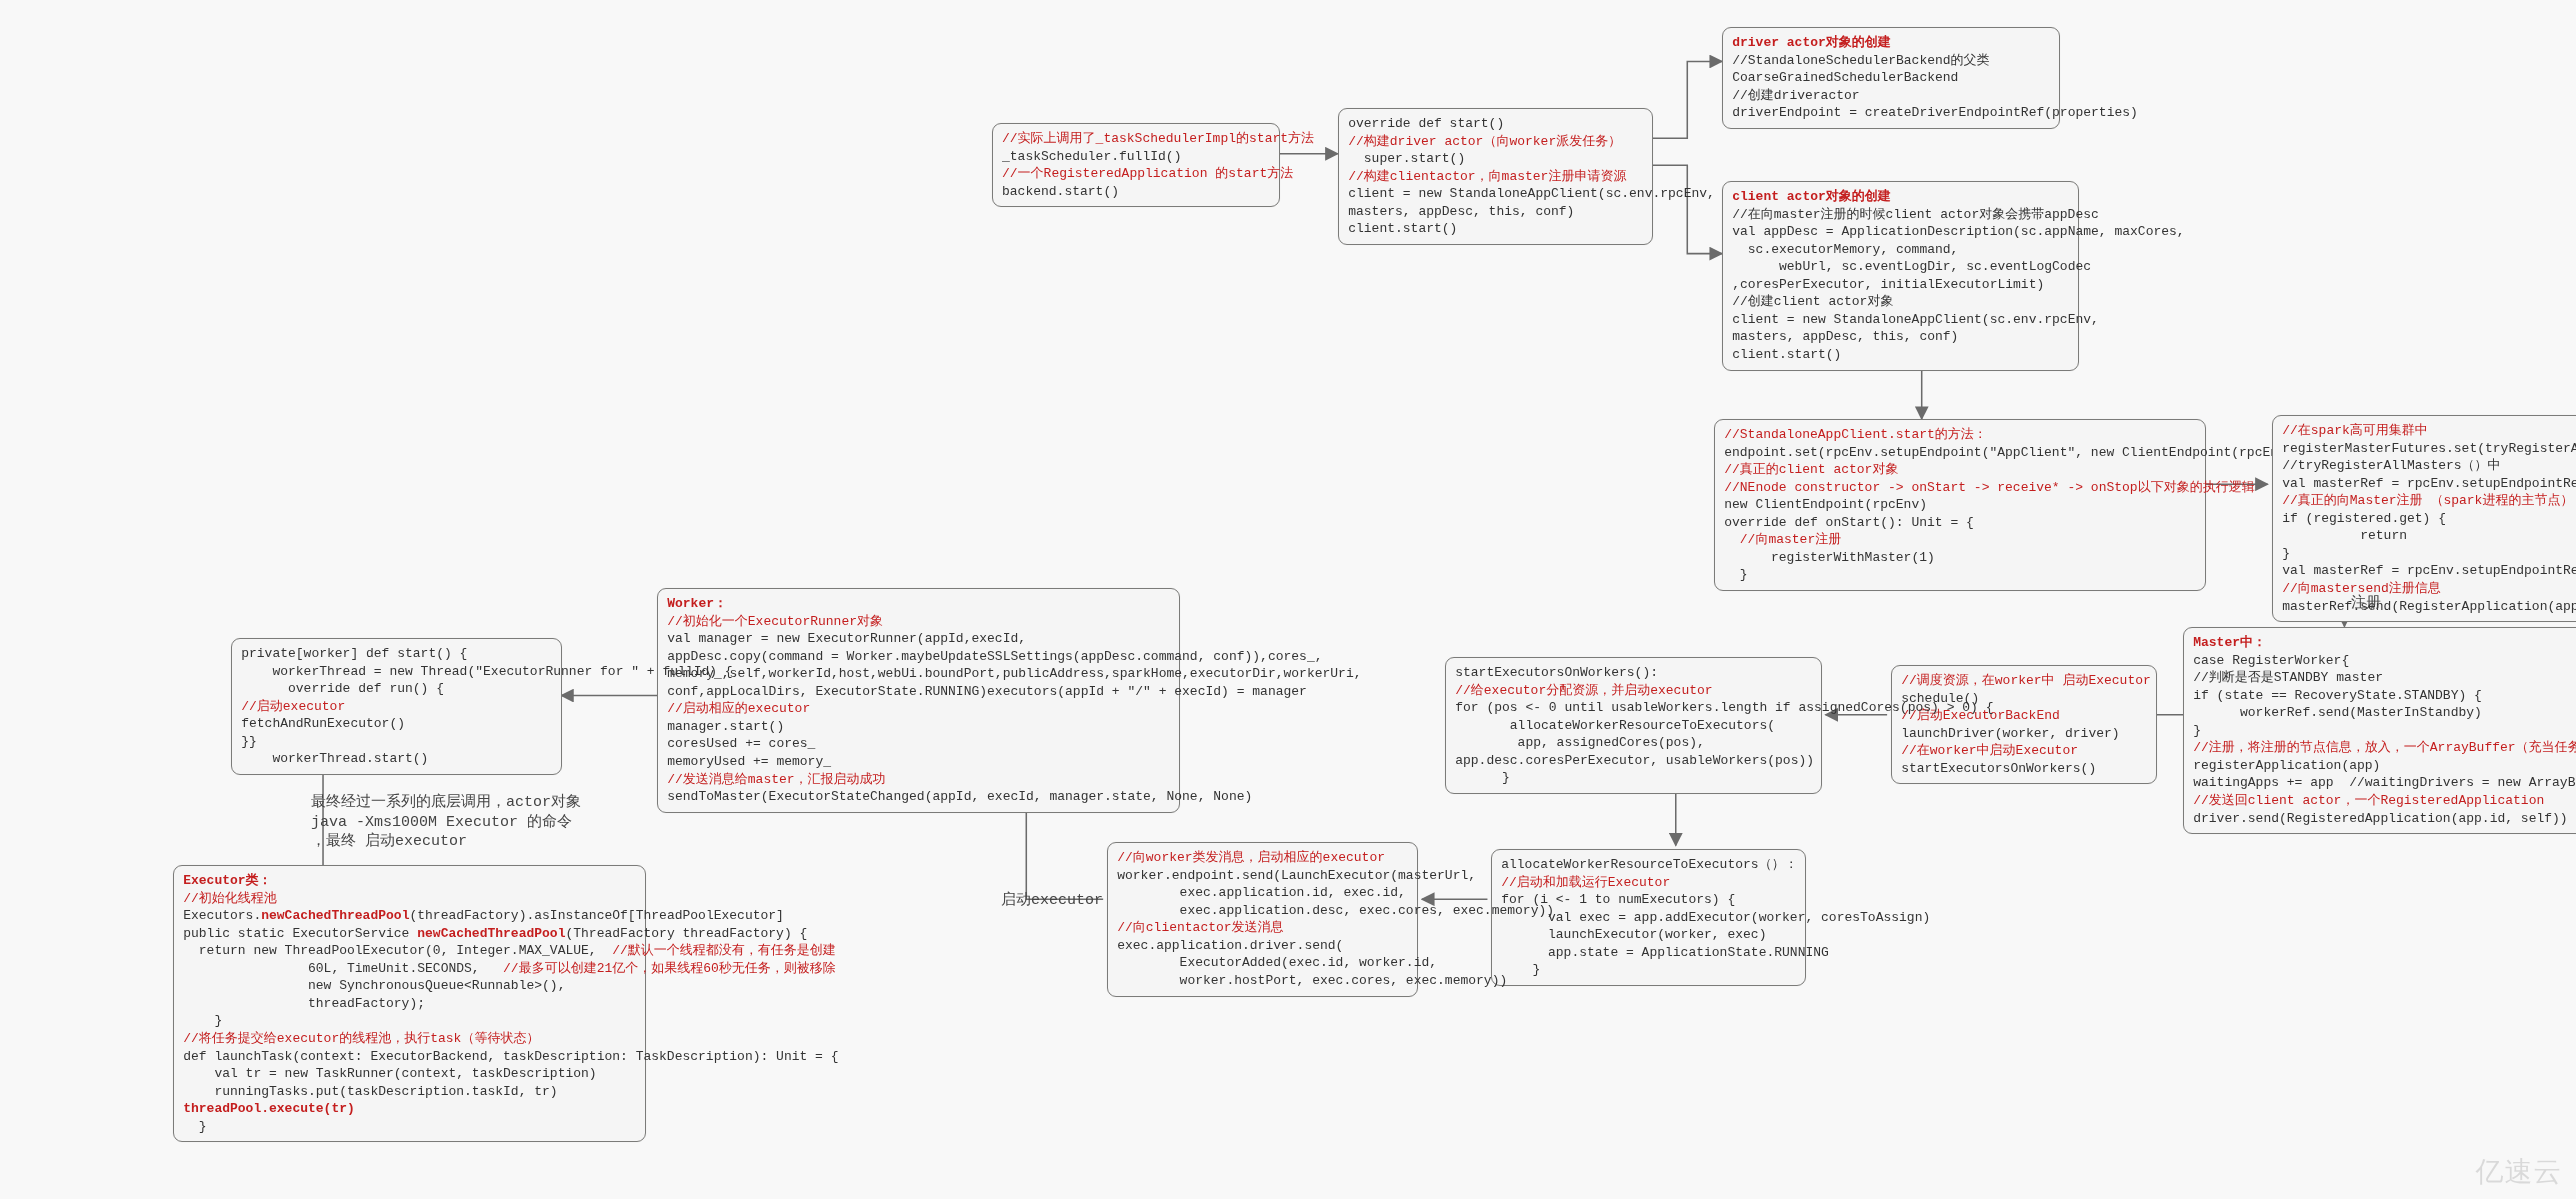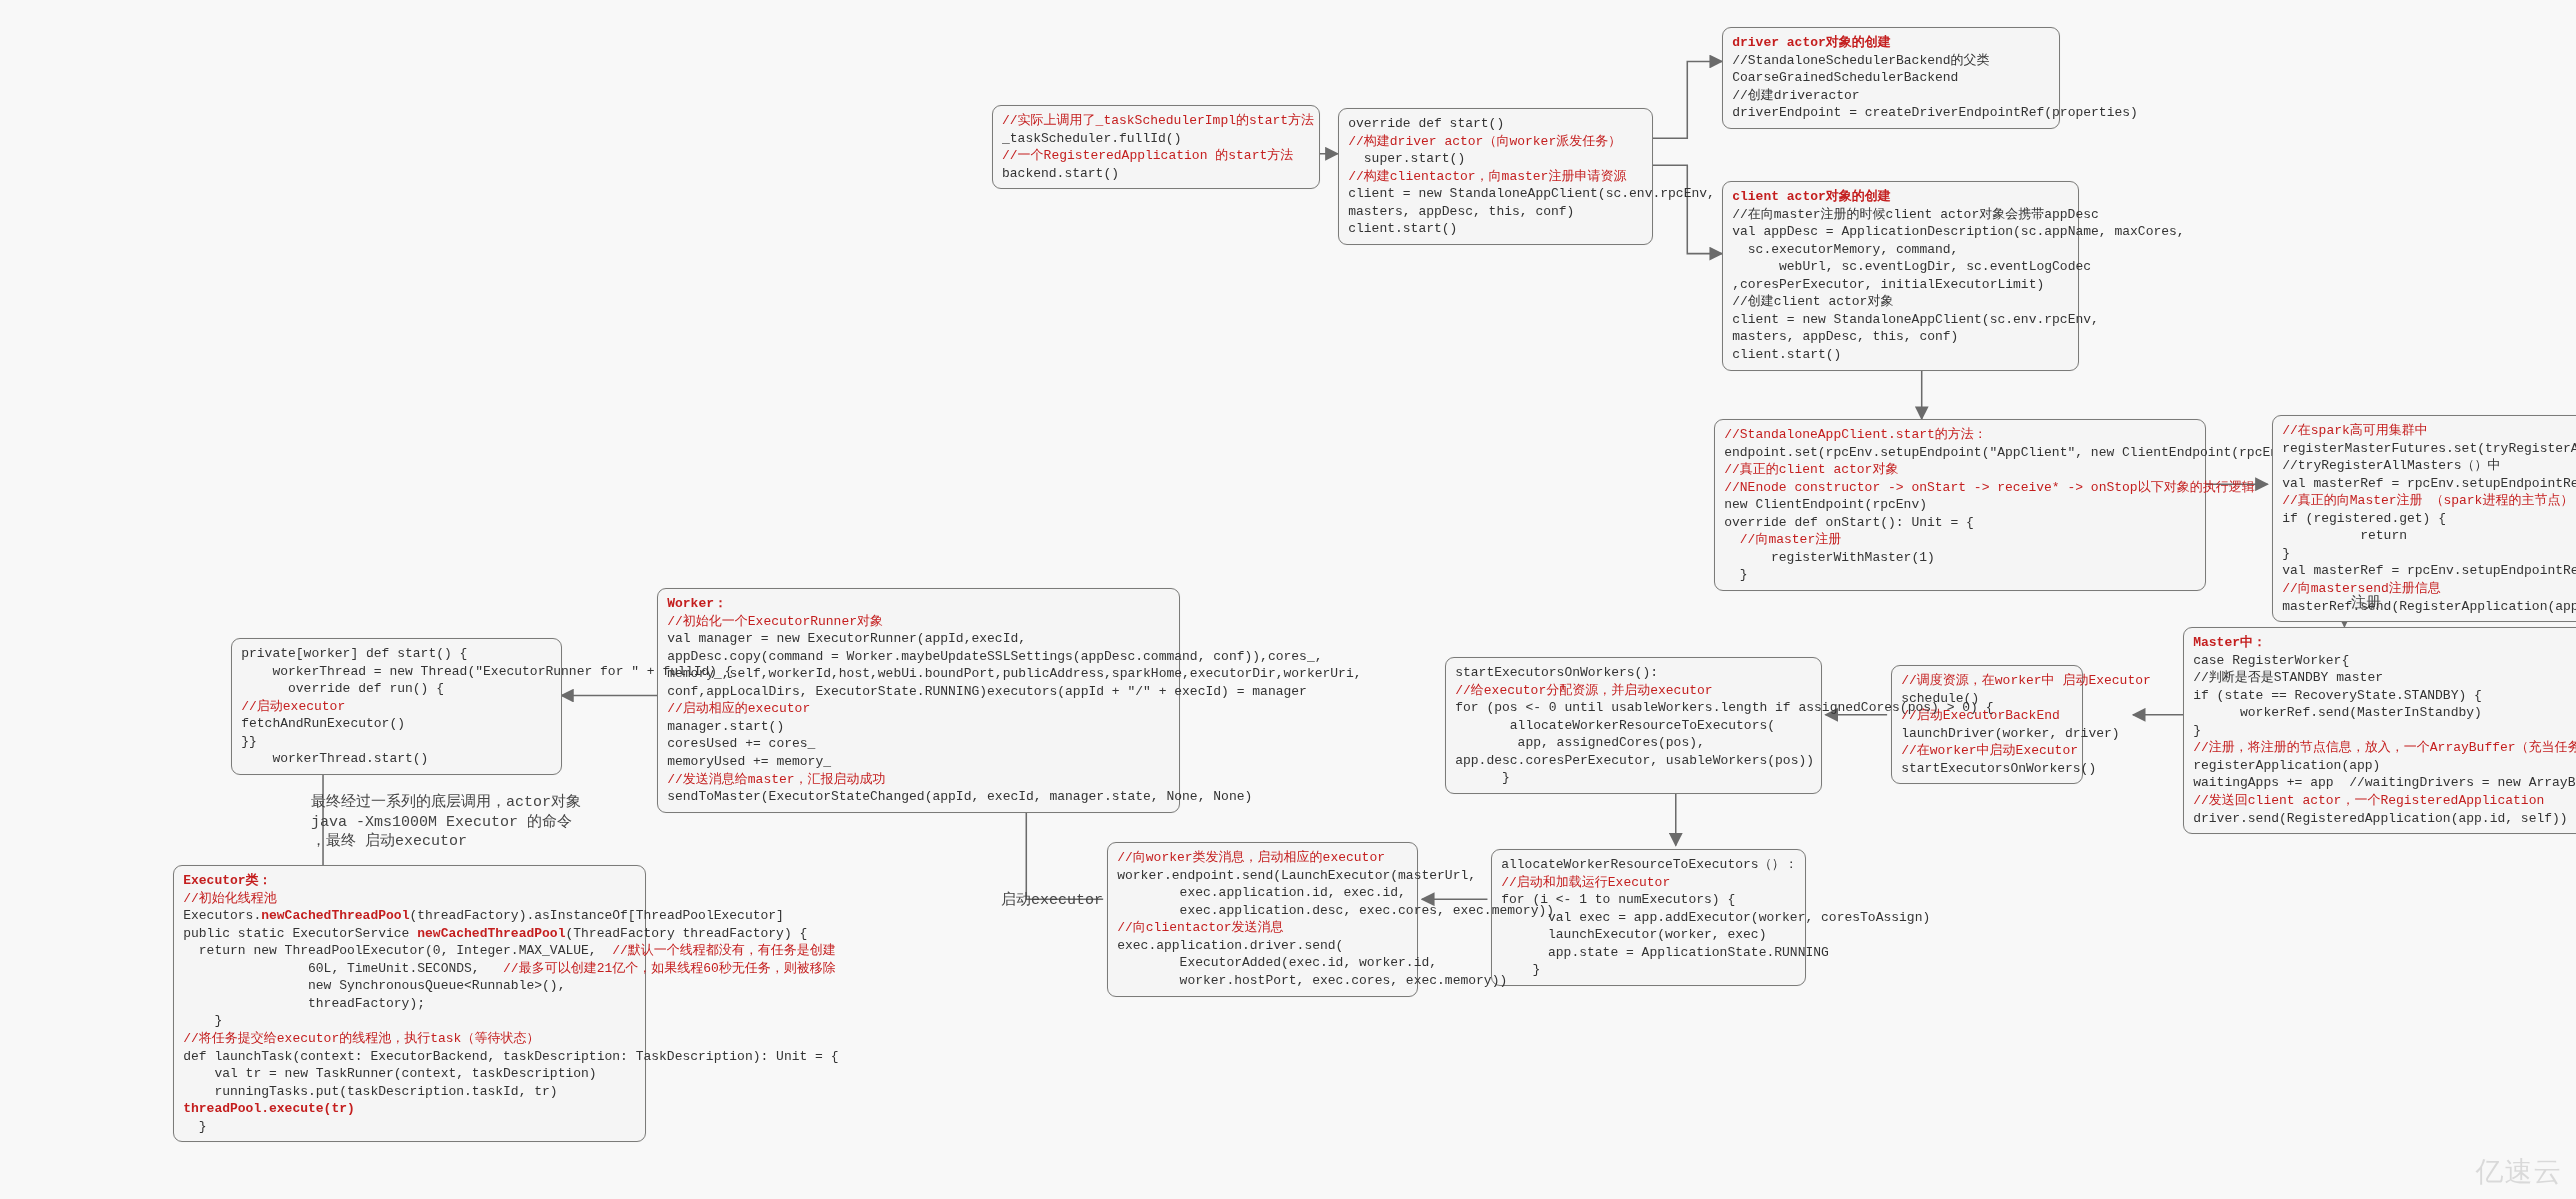--- a/index.html
+++ b/index.html
@@ -87,28 +87,28 @@
 
   <path d="M 1935 1170 L 1850 1170" stroke="#6b6b6b" stroke-width="2" fill="none" marker-end="url(#arrow)"></path>
 
   <path d="M 1435 1170 L 1335 1170 L 1335 980 L 1225 980 L 1225 912" stroke="#6b6b6b" stroke-width="2" fill="none" marker-end="url(#arrow)"></path>
 
   <path d="M 855 905 L 730 905" stroke="#6b6b6b" stroke-width="2" fill="none" marker-end="url(#arrow)"></path>
 
   <path d="M 420 985 L 420 1140 L 487 1140" stroke="#6b6b6b" stroke-width="2" fill="none" marker-end="url(#arrow)"></path>
 </svg>
 
-<div class="node" id="n1" style="left:992px; top:105px; width:328px;padding-left:9px;"><span class="l red">//实际上调用了_taskSchedulerImpl的start方法</span><span class="l">_taskScheduler.fullId()</span><span class="l red">//一个RegisteredApplication 的start方法</span><span class="l">backend.start()</span></div>
+<div class="node" id="n1" style="left:992px; top:123px; width:288px;padding-left:9px;"><span class="l red">//实际上调用了_taskSchedulerImpl的start方法</span><span class="l">_taskScheduler.fullId()</span><span class="l red">//一个RegisteredApplication 的start方法</span><span class="l">backend.start()</span></div>
 <div class="node" id="n2" style="left:1338px; top:108px; width:315px;"><span class="l">override def start()</span><span class="l red">//构建driver actor（向worker派发任务）</span><span class="l">  super.start()</span><span class="l red">//构建clientactor，向master注册申请资源</span><span class="l">client = new StandaloneAppClient(sc.env.rpcEnv,</span><span class="l">masters, appDesc, this, conf)</span><span class="l">client.start()</span></div>
 <div class="node" id="n3" style="left:1722px; top:27px; width:338px;"><span class="l red bold">driver actor对象的创建</span><span class="l">//StandaloneSchedulerBackend的父类</span><span class="l">CoarseGrainedSchedulerBackend</span><span class="l">//创建driveractor</span><span class="l">driverEndpoint = createDriverEndpointRef(properties)</span></div>
 <div class="node" id="n4" style="left:1722px; top:181px; width:357px;"><span class="l red bold">client actor对象的创建</span><span class="l"></span><span class="l">//在向master注册的时候client actor对象会携带appDesc</span><span class="l">val appDesc = ApplicationDescription(sc.appName, maxCores,</span><span class="l">  sc.executorMemory, command,</span><span class="l">      webUrl, sc.eventLogDir, sc.eventLogCodec</span><span class="l">,coresPerExecutor, initialExecutorLimit)</span><span class="l">//创建client actor对象</span><span class="l">client = new StandaloneAppClient(sc.env.rpcEnv,</span><span class="l">masters, appDesc, this, conf)</span><span class="l">client.start()</span></div>
 <div class="node" id="n5" style="left:1714px; top:419px; width:492px;"><span class="l red">//StandaloneAppClient.start的方法：</span><span class="l">endpoint.set(rpcEnv.setupEndpoint("AppClient", new ClientEndpoint(rpcEnv)))</span><span class="l red">//真正的client actor对象</span><span class="l red">//NEnode constructor -&gt; onStart -&gt; receive* -&gt; onStop以下对象的执行逻辑</span><span class="l">new ClientEndpoint(rpcEnv)</span><span class="l">override def onStart(): Unit = {</span><span class="l red">  //向master注册</span><span class="l">      registerWithMaster(1)</span><span class="l">  }</span></div>
 <div class="node" id="n6" style="left:2272px; top:415px; width:484px;"><span class="l red">//在spark高可用集群中</span><span class="l">registerMasterFutures.set(tryRegisterAllMasters())</span><span class="l">//tryRegisterAllMasters（）中</span><span class="l">val masterRef = rpcEnv.setupEndpointRef(masterAddress, Master.ENDPOINT_NAME)</span><span class="l red">//真正的向Master注册 （spark进程的主节点）</span><span class="l">if (registered.get) {</span><span class="l">          return</span><span class="l">}</span><span class="l">val masterRef = rpcEnv.setupEndpointRef(masterAddress, Master.ENDPOINT_NAME)</span><span class="l red">//向mastersend注册信息</span><span class="l">masterRef.send(RegisterApplication(appDescription, self))</span></div>
 <div class="node" id="n7" style="left:2183px; top:627px; width:461px;"><span class="l red bold">Master中：</span><span class="l">case RegisterWorker{</span><span class="l">//判断是否是STANDBY master</span><span class="l">if (state == RecoveryState.STANDBY) {</span><span class="l">      workerRef.send(MasterInStandby)</span><span class="l">}</span><span class="l red">//注册，将注册的节点信息，放入，一个ArrayBuffer（充当任务队列）</span><span class="l">registerApplication(app)</span><span class="l">waitingApps += app  //waitingDrivers = new ArrayBuffer[DriverInfo]</span><span class="l red">//发送回client actor，一个RegisteredApplication</span><span class="l">driver.send(RegisteredApplication(app.id, self))</span></div>
-<div class="node" id="n8" style="left:1891px; top:665px; width:192px;"><span class="l red">//调度资源，在worker中 启动Executor</span><span class="l">schedule()</span><span class="l red">//启动ExecutorBackEnd</span><span class="l">launchDriver(worker, driver)</span><span class="l red">//在worker中启动Executor</span><span class="l">startExecutorsOnWorkers()</span></div>
+<div class="node" id="n8" style="left:1891px; top:665px; width:266px;"><span class="l red">//调度资源，在worker中 启动Executor</span><span class="l">schedule()</span><span class="l red">//启动ExecutorBackEnd</span><span class="l">launchDriver(worker, driver)</span><span class="l red">//在worker中启动Executor</span><span class="l">startExecutorsOnWorkers()</span></div>
 <div class="node" id="n9" style="left:1445px; top:657px; width:377px;"><span class="l">startExecutorsOnWorkers():</span><span class="l red">//给executor分配资源，并启动executor</span><span class="l">for (pos &lt;- 0 until usableWorkers.length if assignedCores(pos) &gt; 0) {</span><span class="l">       allocateWorkerResourceToExecutors(</span><span class="l">        app, assignedCores(pos),</span><span class="l">app.desc.coresPerExecutor, usableWorkers(pos))</span><span class="l">      }</span></div>
 <div class="node" id="n10" style="left:1491px; top:849px; width:315px;"><span class="l">allocateWorkerResourceToExecutors（）：</span><span class="l red">//启动和加载运行Executor</span><span class="l">for (i &lt;- 1 to numExecutors) {</span><span class="l">      val exec = app.addExecutor(worker, coresToAssign)</span><span class="l">      launchExecutor(worker, exec)</span><span class="l">      app.state = ApplicationState.RUNNING</span><span class="l">    }</span></div>
 <div class="node" id="n11" style="left:1107px; top:842px; width:311px;"><span class="l red">//向worker类发消息，启动相应的executor</span><span class="l">worker.endpoint.send(LaunchExecutor(masterUrl,</span><span class="l">        exec.application.id, exec.id,</span><span class="l">        exec.application.desc, exec.cores, exec.memory))</span><span class="l red">//向clientactor发送消息</span><span class="l">exec.application.driver.send(</span><span class="l">        ExecutorAdded(exec.id, worker.id,</span><span class="l">        worker.hostPort, exec.cores, exec.memory))</span></div>
 <div class="node" id="n12" style="left:657px; top:588px; width:523px;"><span class="l red bold">Worker：</span><span class="l red">//初始化一个ExecutorRunner对象</span><span class="l">val manager = new ExecutorRunner(appId,execId,</span><span class="l">appDesc.copy(command = Worker.maybeUpdateSSLSettings(appDesc.command, conf)),cores_,</span><span class="l">memory_,self,workerId,host,webUi.boundPort,publicAddress,sparkHome,executorDir,workerUri,</span><span class="l">conf,appLocalDirs, ExecutorState.RUNNING)executors(appId + "/" + execId) = manager</span><span class="l red">//启动相应的executor</span><span class="l">manager.start()</span><span class="l">coresUsed += cores_</span><span class="l">memoryUsed += memory_</span><span class="l red">//发送消息给master，汇报启动成功</span><span class="l">sendToMaster(ExecutorStateChanged(appId, execId, manager.state, None, None)</span></div>
 <div class="node" id="n13" style="left:231px; top:638px; width:331px;"><span class="l">private[worker] def start() {</span><span class="l">    workerThread = new Thread("ExecutorRunner for " + fullId) {</span><span class="l">      override def run() {</span><span class="l red">//启动executor</span><span class="l">fetchAndRunExecutor()</span><span class="l">}}</span><span class="l">    workerThread.start()</span></div>
 <div class="node" id="n14" style="left:173px; top:865px; width:473px;"><span class="l red bold">Executor类：</span><span class="l red">//初始化线程池</span><span class="l">Executors.<span class="red bold">newCachedThreadPool</span>(threadFactory).asInstanceOf[ThreadPoolExecutor]</span><span class="l"></span><span class="l">public static ExecutorService <span class="red bold">newCachedThreadPool</span>(ThreadFactory threadFactory) {</span><span class="l">  return new ThreadPoolExecutor(0, Integer.MAX_VALUE,  <span class="red">//默认一个线程都没有，有任务是创建</span></span><span class="l">                60L, TimeUnit.SECONDS,   <span class="red">//最多可以创建21亿个，如果线程60秒无任务，则被移除</span></span><span class="l">                new SynchronousQueue&lt;Runnable&gt;(),</span><span class="l">                threadFactory);</span><span class="l">    }</span><span class="l red">//将任务提交给executor的线程池，执行task（等待状态）</span><span class="l">def launchTask(context: ExecutorBackend, taskDescription: TaskDescription): Unit = {</span><span class="l">    val tr = new TaskRunner(context, taskDescription)</span><span class="l">    runningTasks.put(taskDescription.taskId, tr)</span><span class="l red bold">threadPool.execute(tr)</span><span class="l">  }</span></div>
 
 <div class="edge-label" style="left:2351px; top:593px;">注册</div>
 <div class="edge-label" style="left:311px; top:793px; white-space:pre; line-height:1.3;">最终经过一系列的底层调用，actor对象
 java -Xms1000M Executor 的命令

